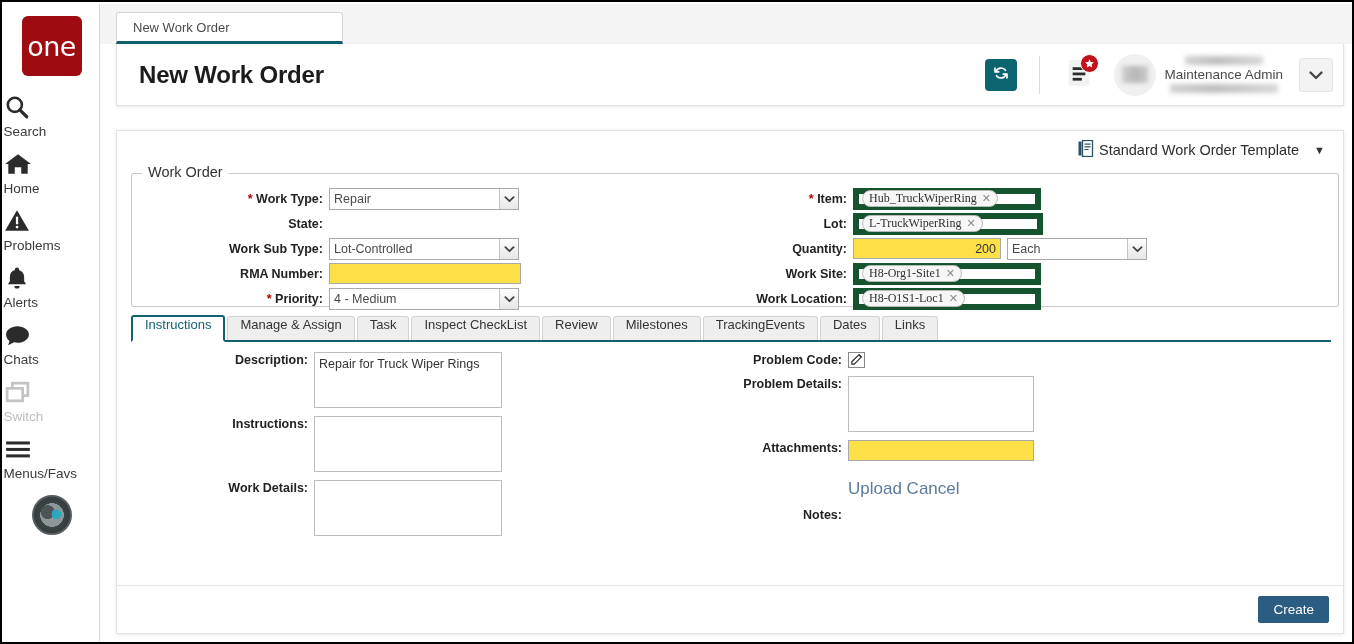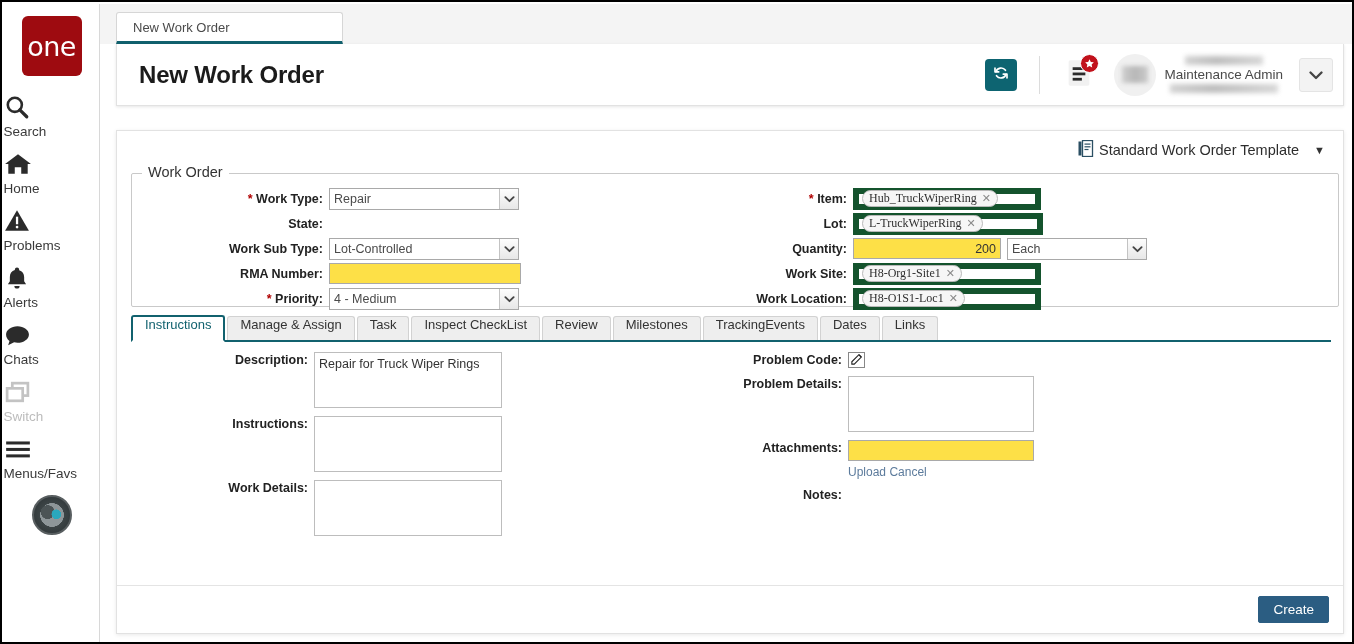--- a/index.html
+++ b/index.html
@@ -292,21 +292,21 @@
   .edit-btn {
     width: 17px; height: 16px;
     border: 1px solid #888; background: #fff;
     display: flex; align-items: center; justify-content: center;
     cursor: pointer;
   }
   .attach-in {
     width: 186px; height: 22px;
     border: 1px solid #bdbdbd; background: #fff;
   }
-  .links { margin-top: 4px; font-size: 12px; }
+  .links { margin-top: 18px; font-size: 17px; }
   .lnk { color: #5c7b9c; cursor: pointer; }
 
   
   .footer {
     position: absolute; left: 0; bottom: 0;
     width: 100%; height: 48px;
     border-top: 1px solid #e4e4e4;
     display: flex; align-items: center; justify-content: flex-end;
     padding-right: 14px;
   }

